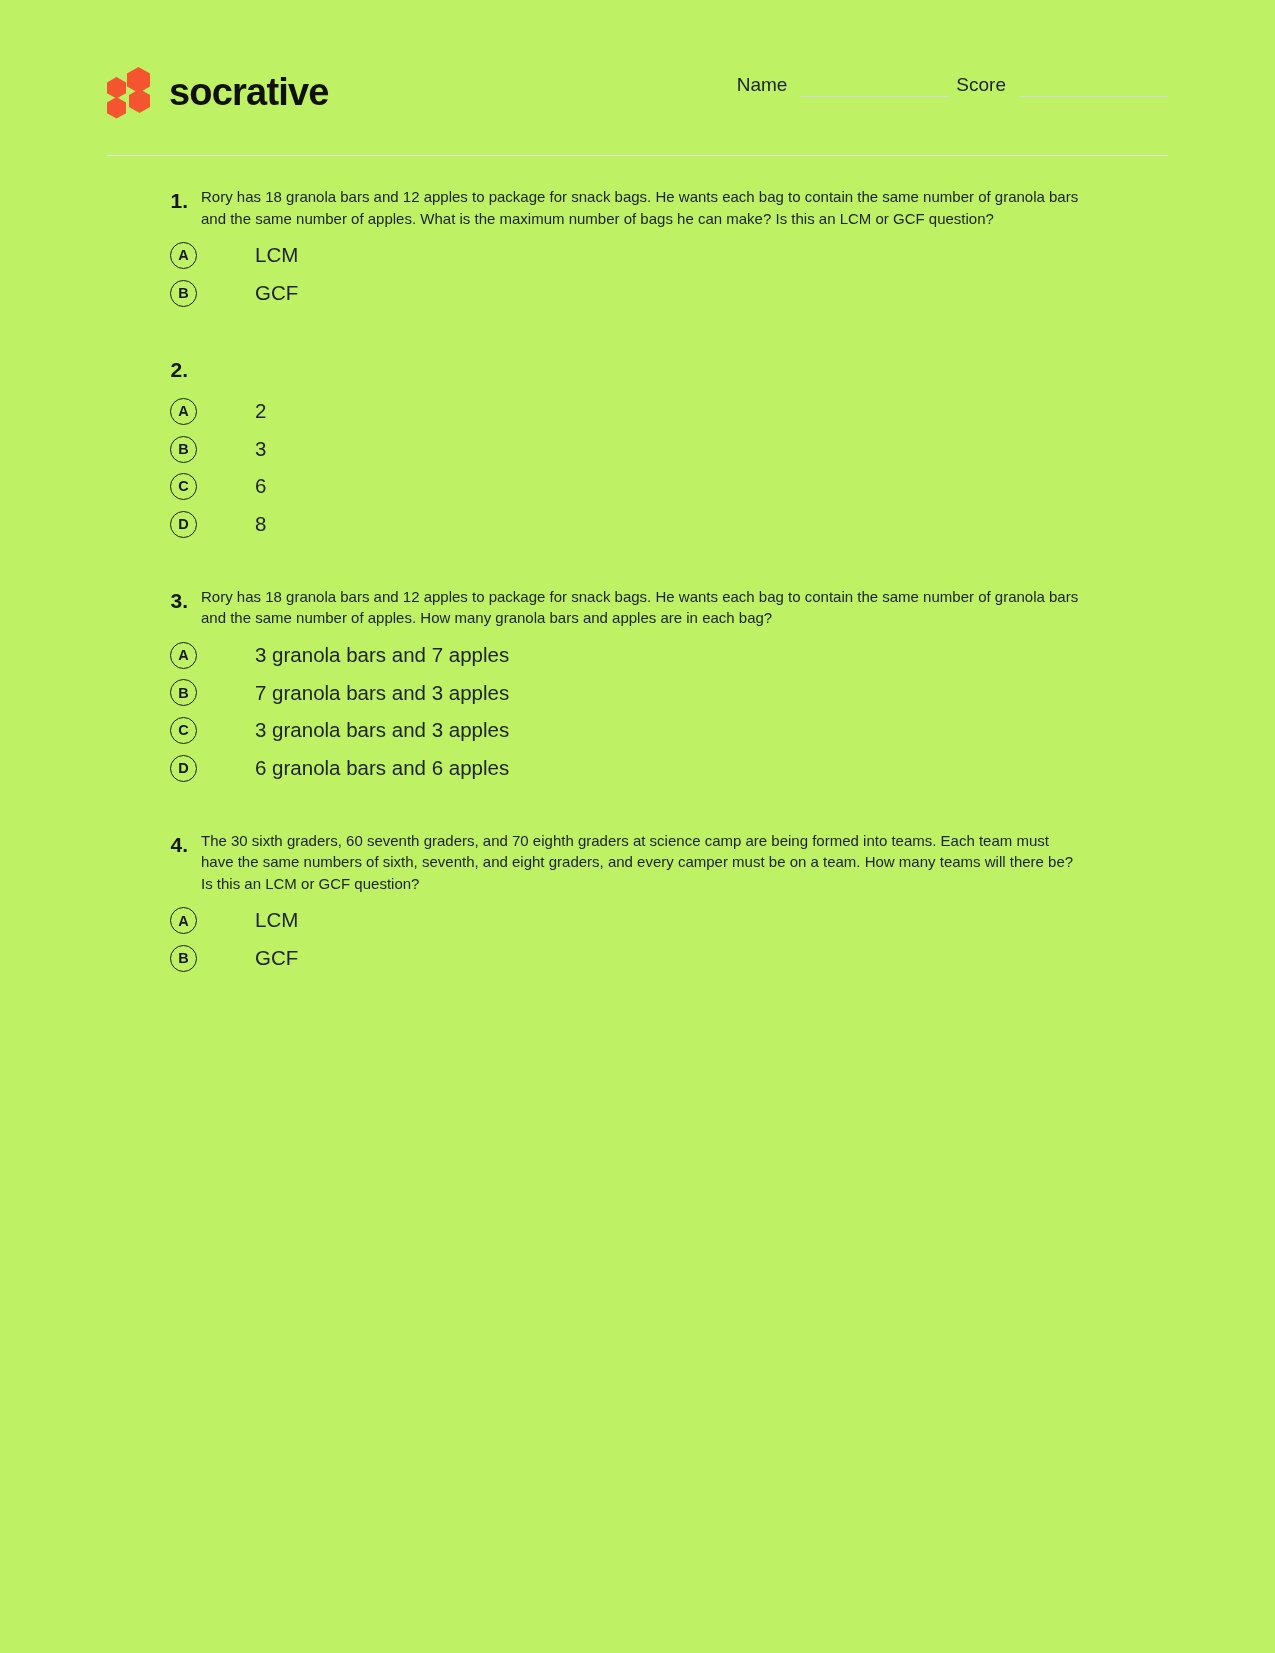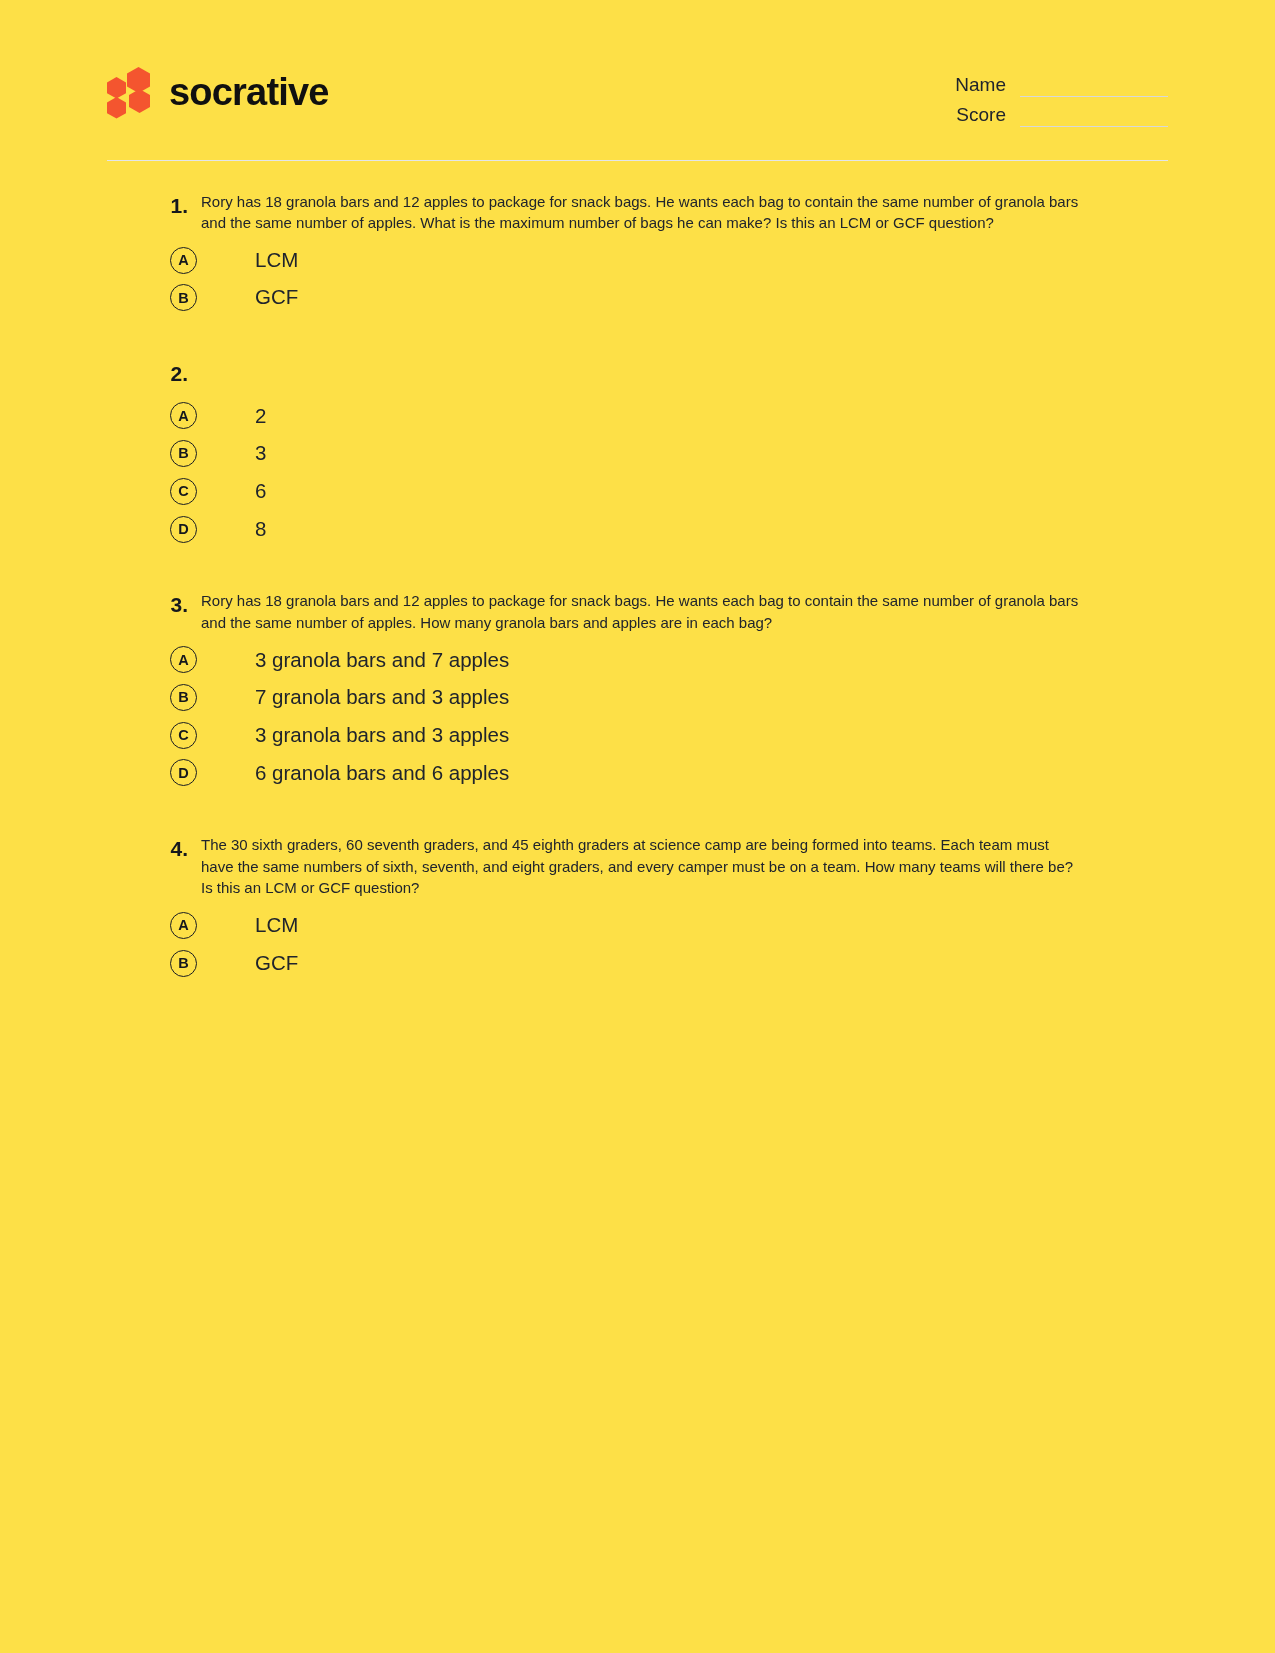--- a/index.html
+++ b/index.html
@@ -14,21 +14,21 @@
     font-family: "Liberation Sans", sans-serif;
     color: #1a1a1a;
     -webkit-font-smoothing: antialiased;
   }
 
   .page {
     position: relative;
     width: 1275px;
     height: 1653px;
     padding: 0 107px;
-    background: #fde047;
+    background: #bef264;
   }
 
   
   .header {
     position: relative;
     display: flex;
     justify-content: space-between;
     align-items: flex-start;
     padding-top: 62px;
   }
@@ -62,21 +62,21 @@
   .wordmark {
     font-size: 38px;
     font-weight: 700;
     letter-spacing: -0.8px;
     color: #101010;
     line-height: 1;
   }
 
   .field-block {
     display: flex;
-    flex-direction: column;
+    flex-direction: row;
     gap: 7px;
     padding-top: 12px;
   }
 
   .field-row {
     display: flex;
     align-items: flex-end;
     justify-content: flex-end;
     gap: 14px;
   }
@@ -288,21 +288,21 @@
         <div class="option">
           <span class="opt-bubble">D</span>
           <span class="opt-text">6 granola bars and 6 apples</span>
         </div>
       </div>
     </div>
 
     <div class="question">
       <div class="q-head">
         <span class="q-num">4.</span>
-        <span class="q-text">The 30 sixth graders, 60 seventh graders, and 45 eighth graders at science camp are being formed into teams. Each team must have the same numbers of sixth, seventh, and eight graders, and every camper must be on a team. How many teams will there be? Is this an LCM or GCF question?</span>
+        <span class="q-text">The 30 sixth graders, 60 seventh graders, and 70 eighth graders at science camp are being formed into teams. Each team must have the same numbers of sixth, seventh, and eight graders, and every camper must be on a team. How many teams will there be? Is this an LCM or GCF question?</span>
       </div>
       <div class="options">
         <div class="option">
           <span class="opt-bubble">A</span>
           <span class="opt-text">LCM</span>
         </div>
         <div class="option">
           <span class="opt-bubble">B</span>
           <span class="opt-text">GCF</span>
         </div>

